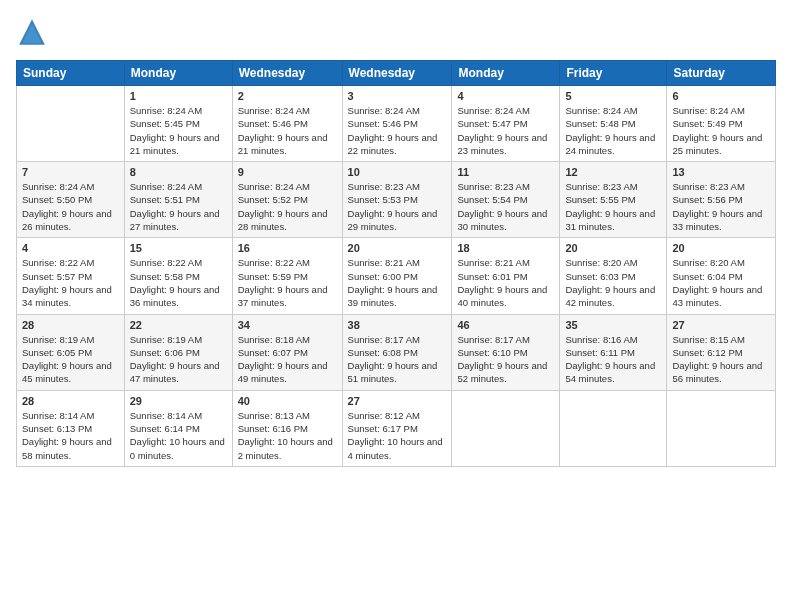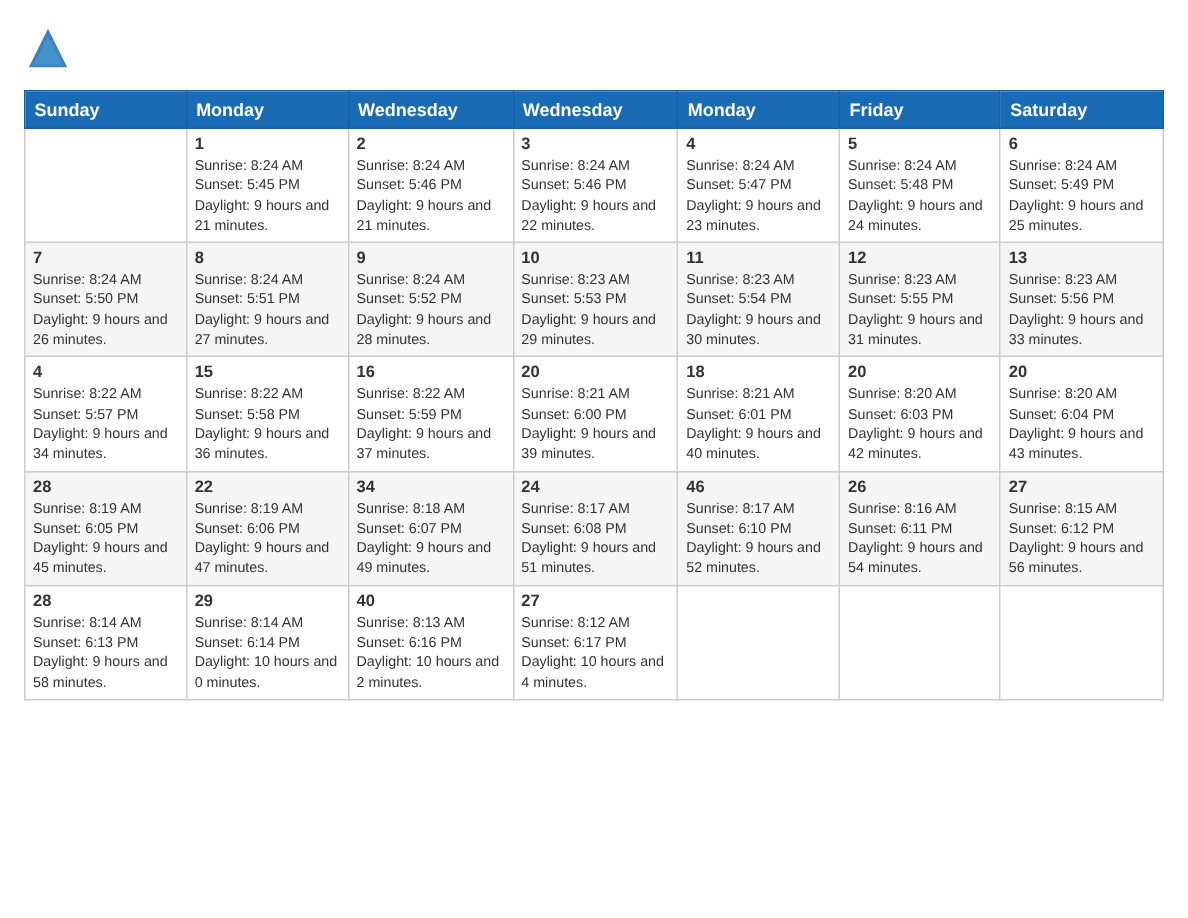--- a/index.html
+++ b/index.html
@@ -227,29 +227,29 @@
           </td>
           <td>
             <span class="day-num">22</span>
             <div class="day-info">Sunrise: 8:19 AM<br>Sunset: 6:06 PM<br>Daylight: 9 hours and 47 minutes.</div>
           </td>
           <td>
             <span class="day-num">34</span>
             <div class="day-info">Sunrise: 8:18 AM<br>Sunset: 6:07 PM<br>Daylight: 9 hours and 49 minutes.</div>
           </td>
           <td>
-            <span class="day-num">24</span>
+            <span class="day-num">38</span>
             <div class="day-info">Sunrise: 8:17 AM<br>Sunset: 6:08 PM<br>Daylight: 9 hours and 51 minutes.</div>
           </td>
           <td>
             <span class="day-num">46</span>
             <div class="day-info">Sunrise: 8:17 AM<br>Sunset: 6:10 PM<br>Daylight: 9 hours and 52 minutes.</div>
           </td>
           <td>
-            <span class="day-num">26</span>
+            <span class="day-num">35</span>
             <div class="day-info">Sunrise: 8:16 AM<br>Sunset: 6:11 PM<br>Daylight: 9 hours and 54 minutes.</div>
           </td>
           <td>
             <span class="day-num">27</span>
             <div class="day-info">Sunrise: 8:15 AM<br>Sunset: 6:12 PM<br>Daylight: 9 hours and 56 minutes.</div>
           </td>
         </tr>
         <tr>
           <td>
             <span class="day-num">28</span>

